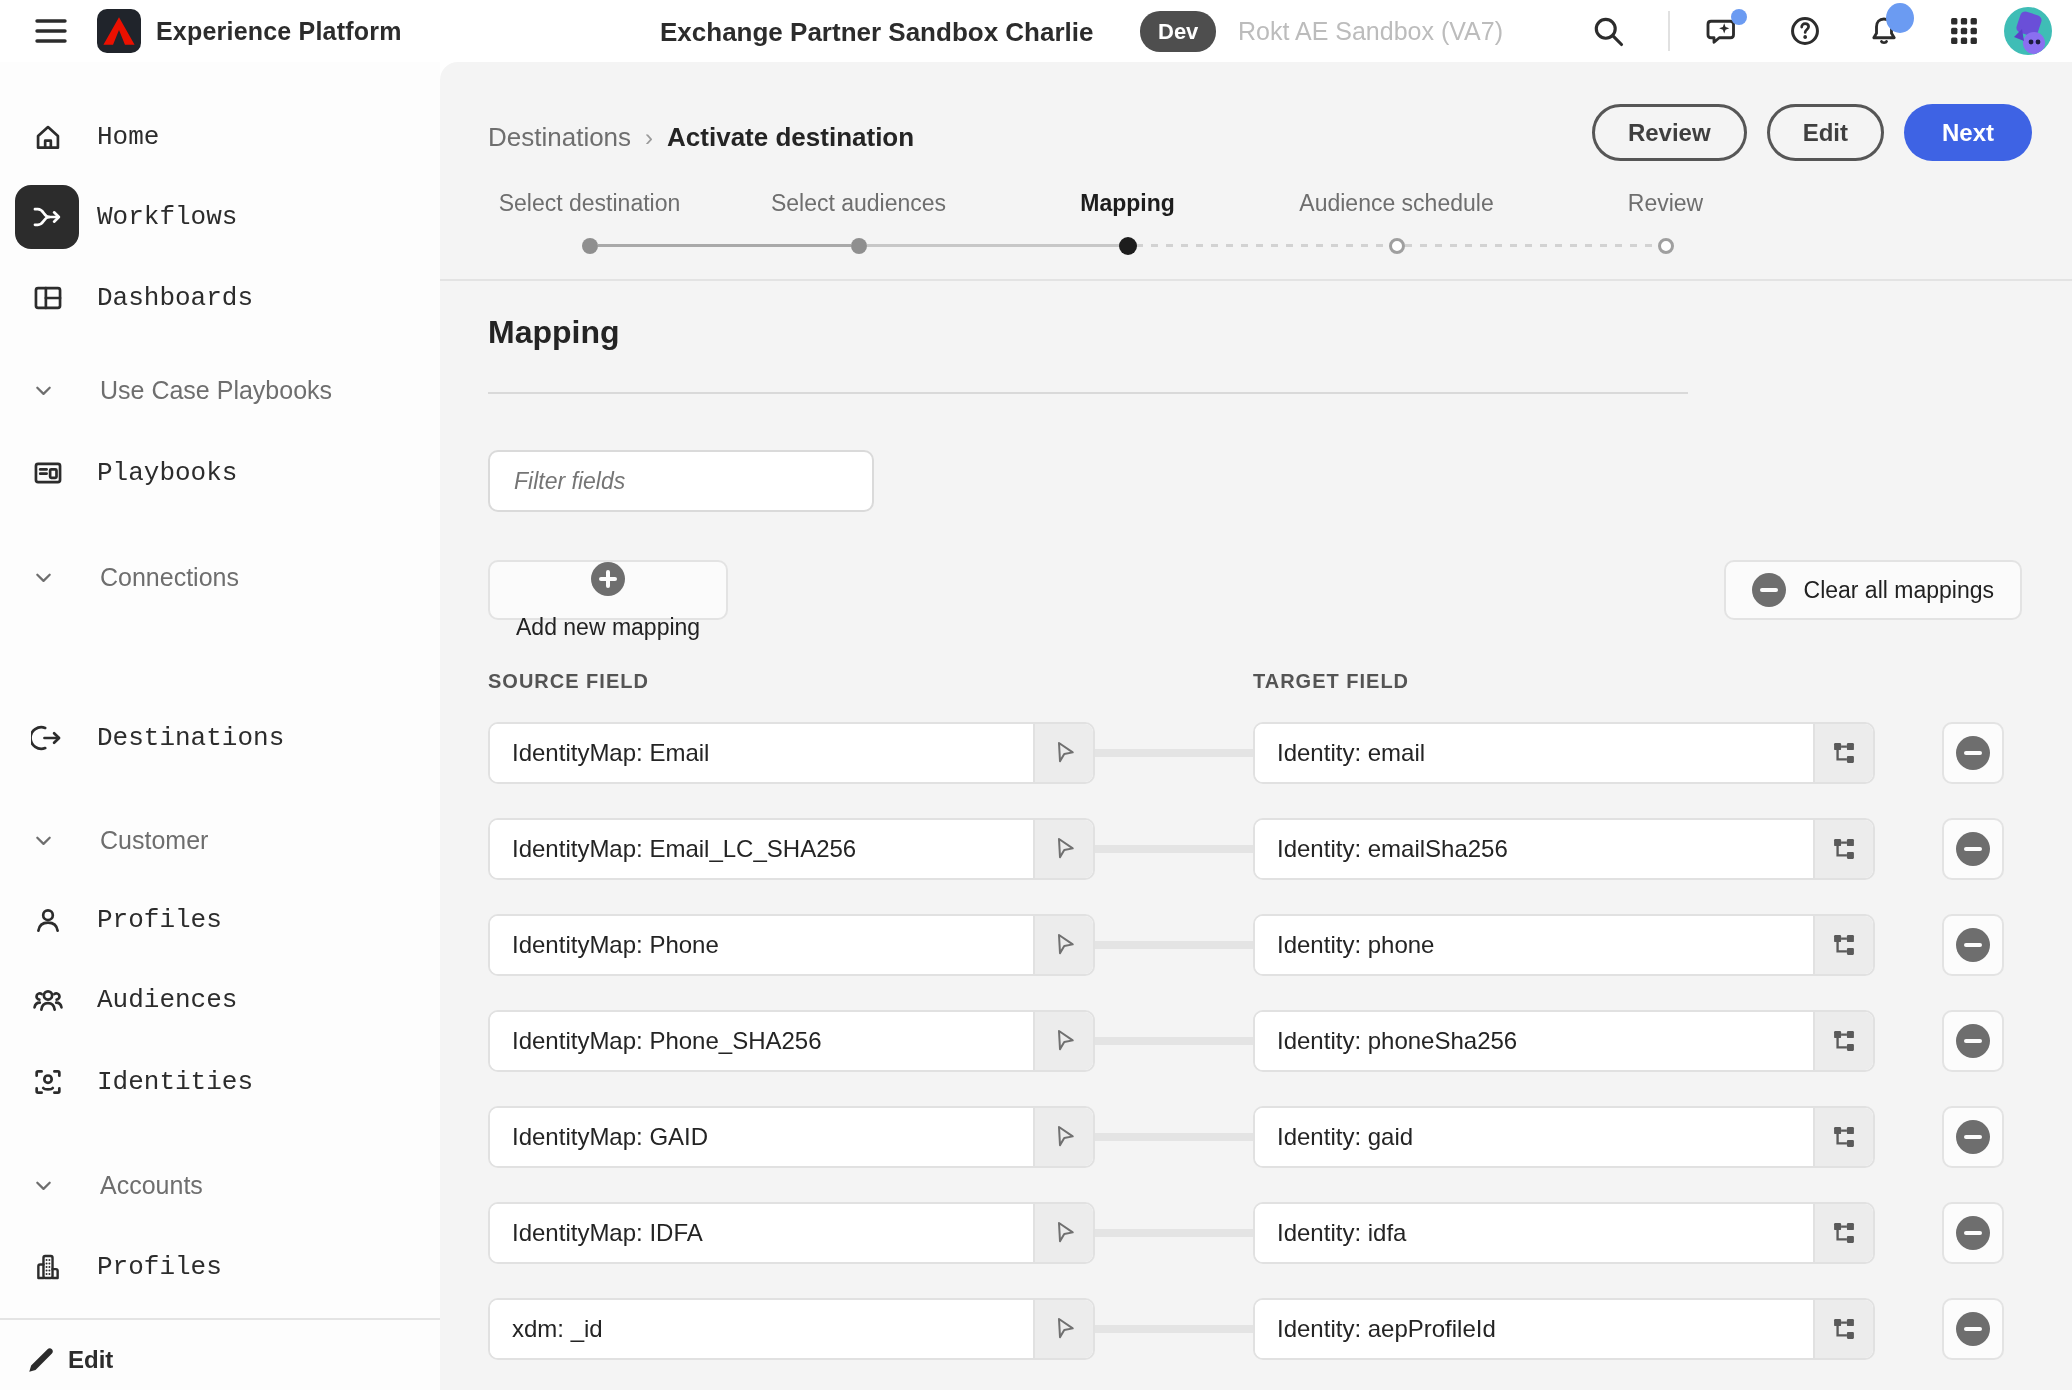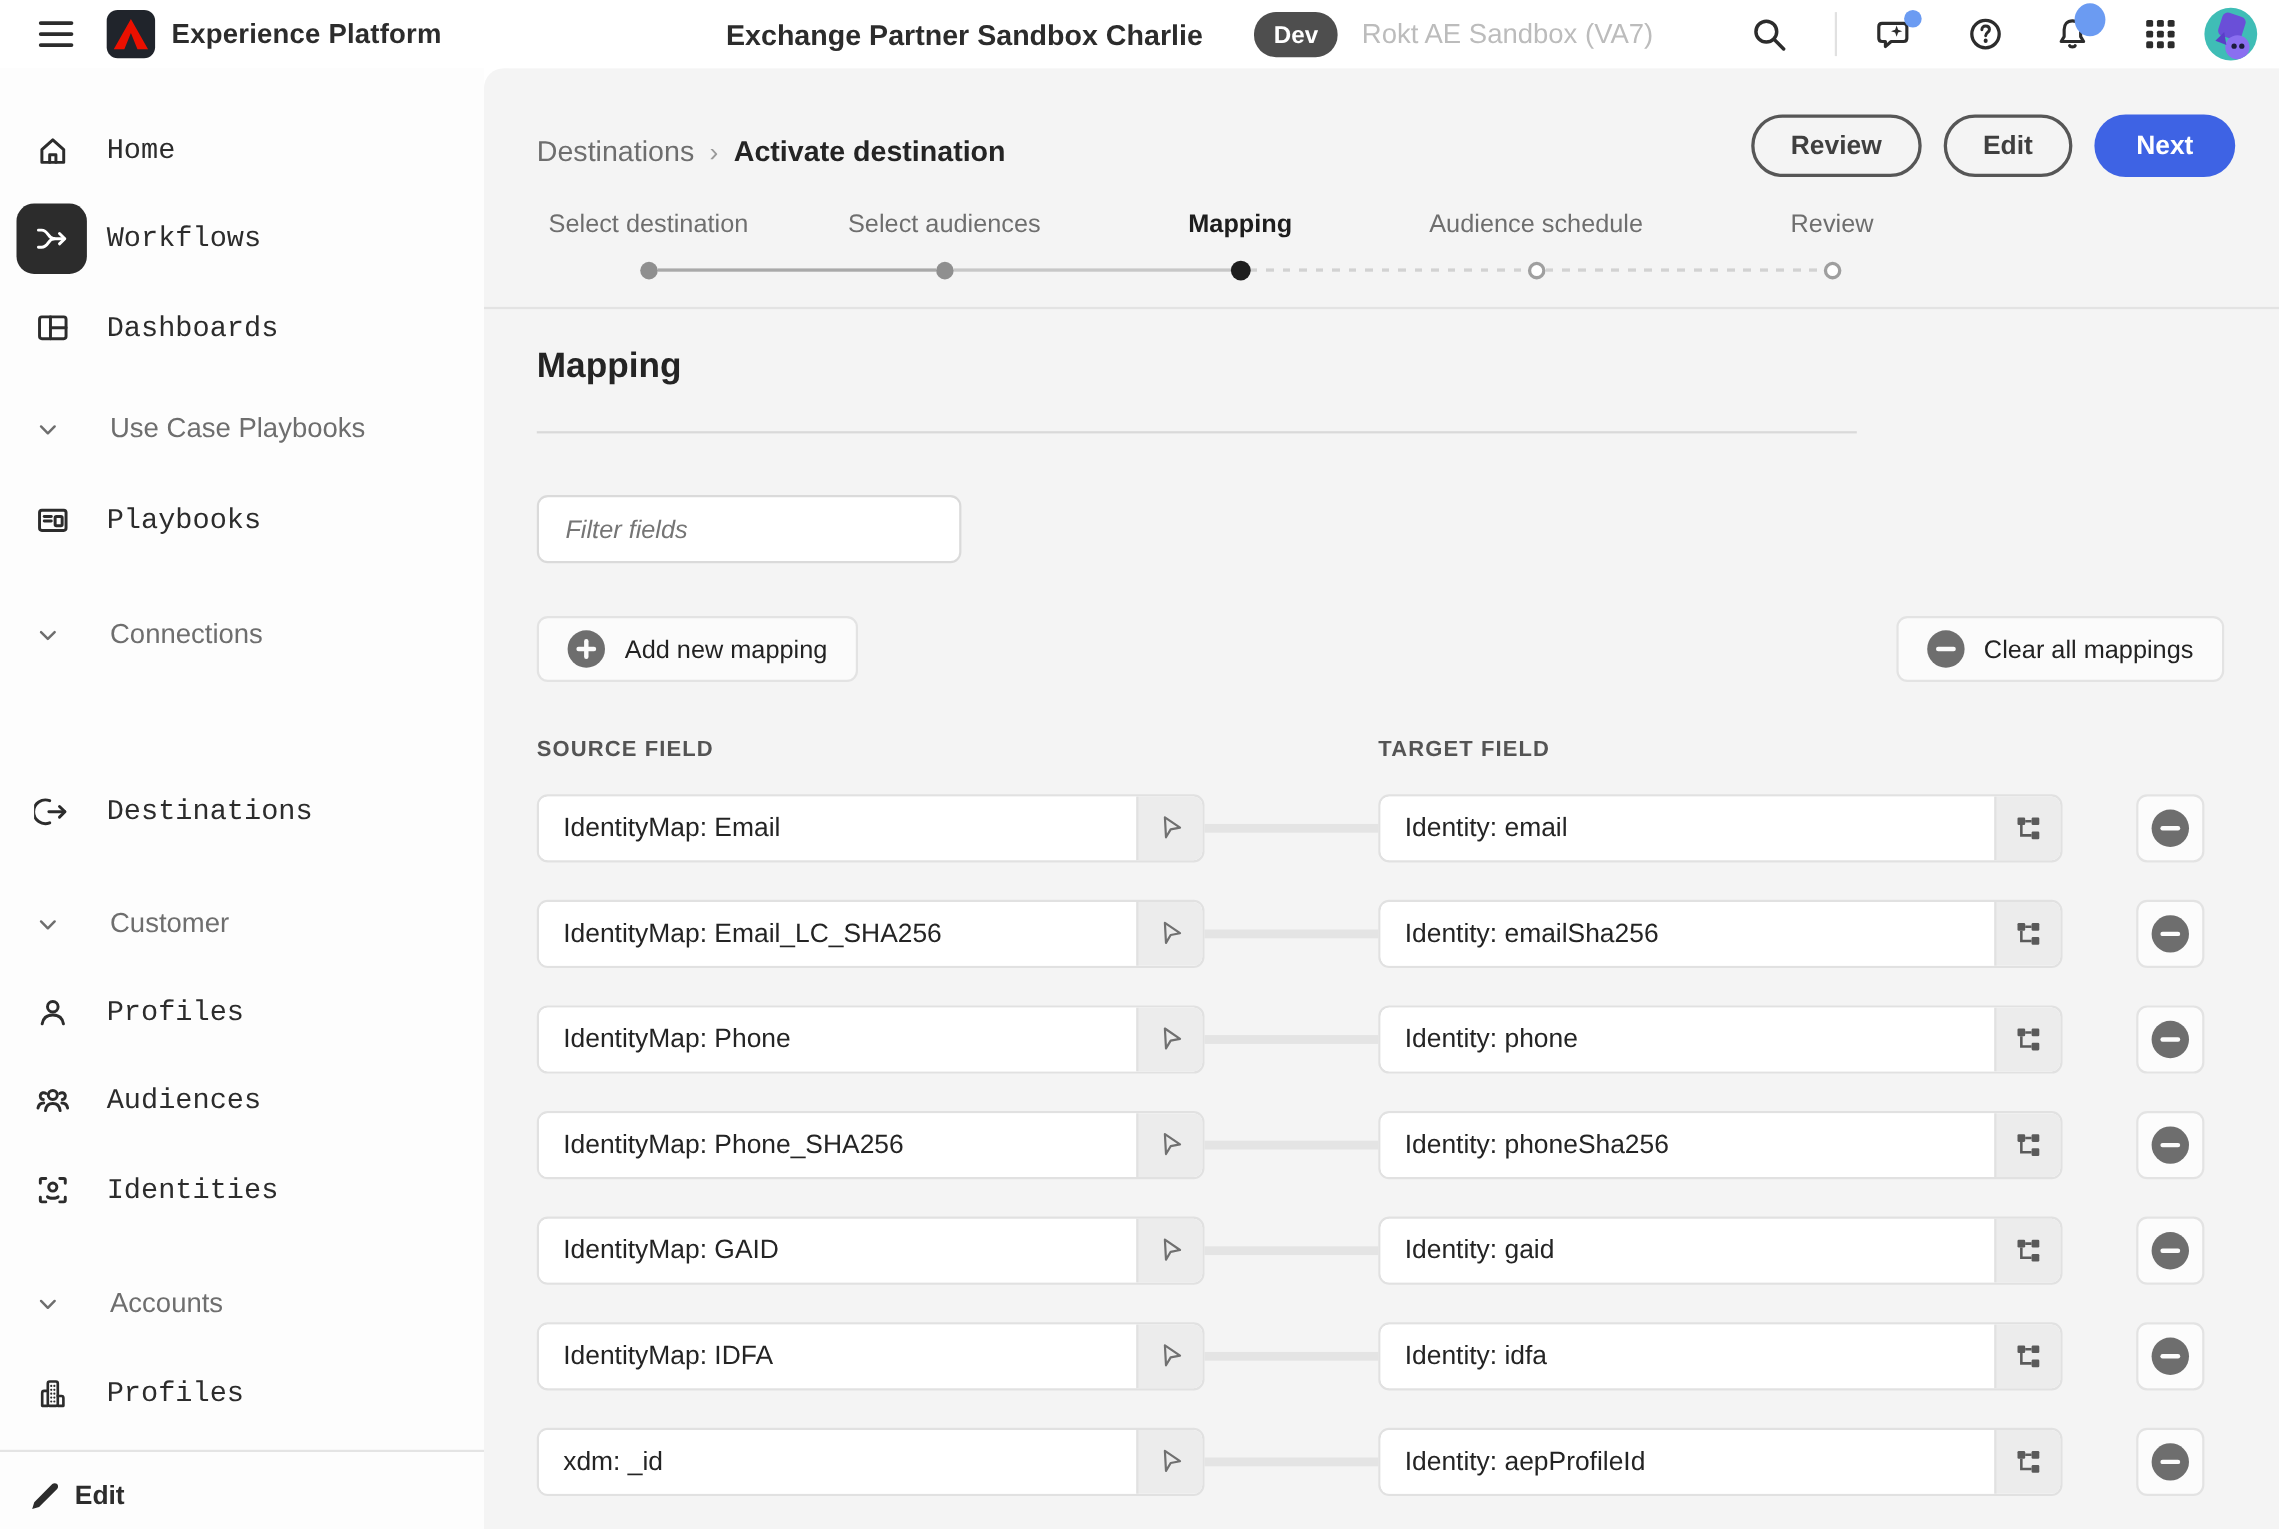--- a/index.html
+++ b/index.html
@@ -75,21 +75,21 @@
             font-family:inherit; color:#2c2c2c; outline:none; }
   .filter::placeholder { font-style:italic; color:#757575; }
 
   .tool-btn { position:absolute; top:498px; height:60px; background:#fbfbfb; border:2px solid #e3e3e3;
               border-radius:10px; display:flex; align-items:center; gap:18px; padding:0 26px;
               font-size:23px; color:#222; cursor:pointer; font-family:inherit; }
   .tool-btn .circ { width:34px; height:34px; border-radius:50%; background:#6e6e6e; position:relative; flex:0 0 auto; }
   .circ::before, .circ.plus::after { content:""; position:absolute; background:#fbfbfb; }
   .circ::before { left:8px; top:15px; width:18px; height:4px; border-radius:2px; }
   .circ.plus::after { left:15px; top:8px; width:4px; height:18px; border-radius:2px; }
-  .add-btn { left:48px; }
+  .add-btn { left:48px;flex-direction:column; }
   .clear-btn { right:50px; }
 
   .col-header { position:absolute; top:608px; font-size:20px; font-weight:700; letter-spacing:1px; color:#545454; }
   .src-h { left:48px; } .tgt-h { left:813px; }
 
   .rows { position:absolute; left:48px; top:660px; width:1584px; }
   .map-row { display:flex; align-items:center; height:62px; margin-bottom:34px; }
   .fgroup { display:flex; height:62px; border:2px solid #e1e1e1; border-radius:10px; overflow:hidden; background:#fff; }
   .fgroup.src { width:607px; } .fgroup.tgt { width:622px; }
   .fval { flex:1; display:flex; align-items:center; padding-left:22px; font-size:24px; color:#242424;

